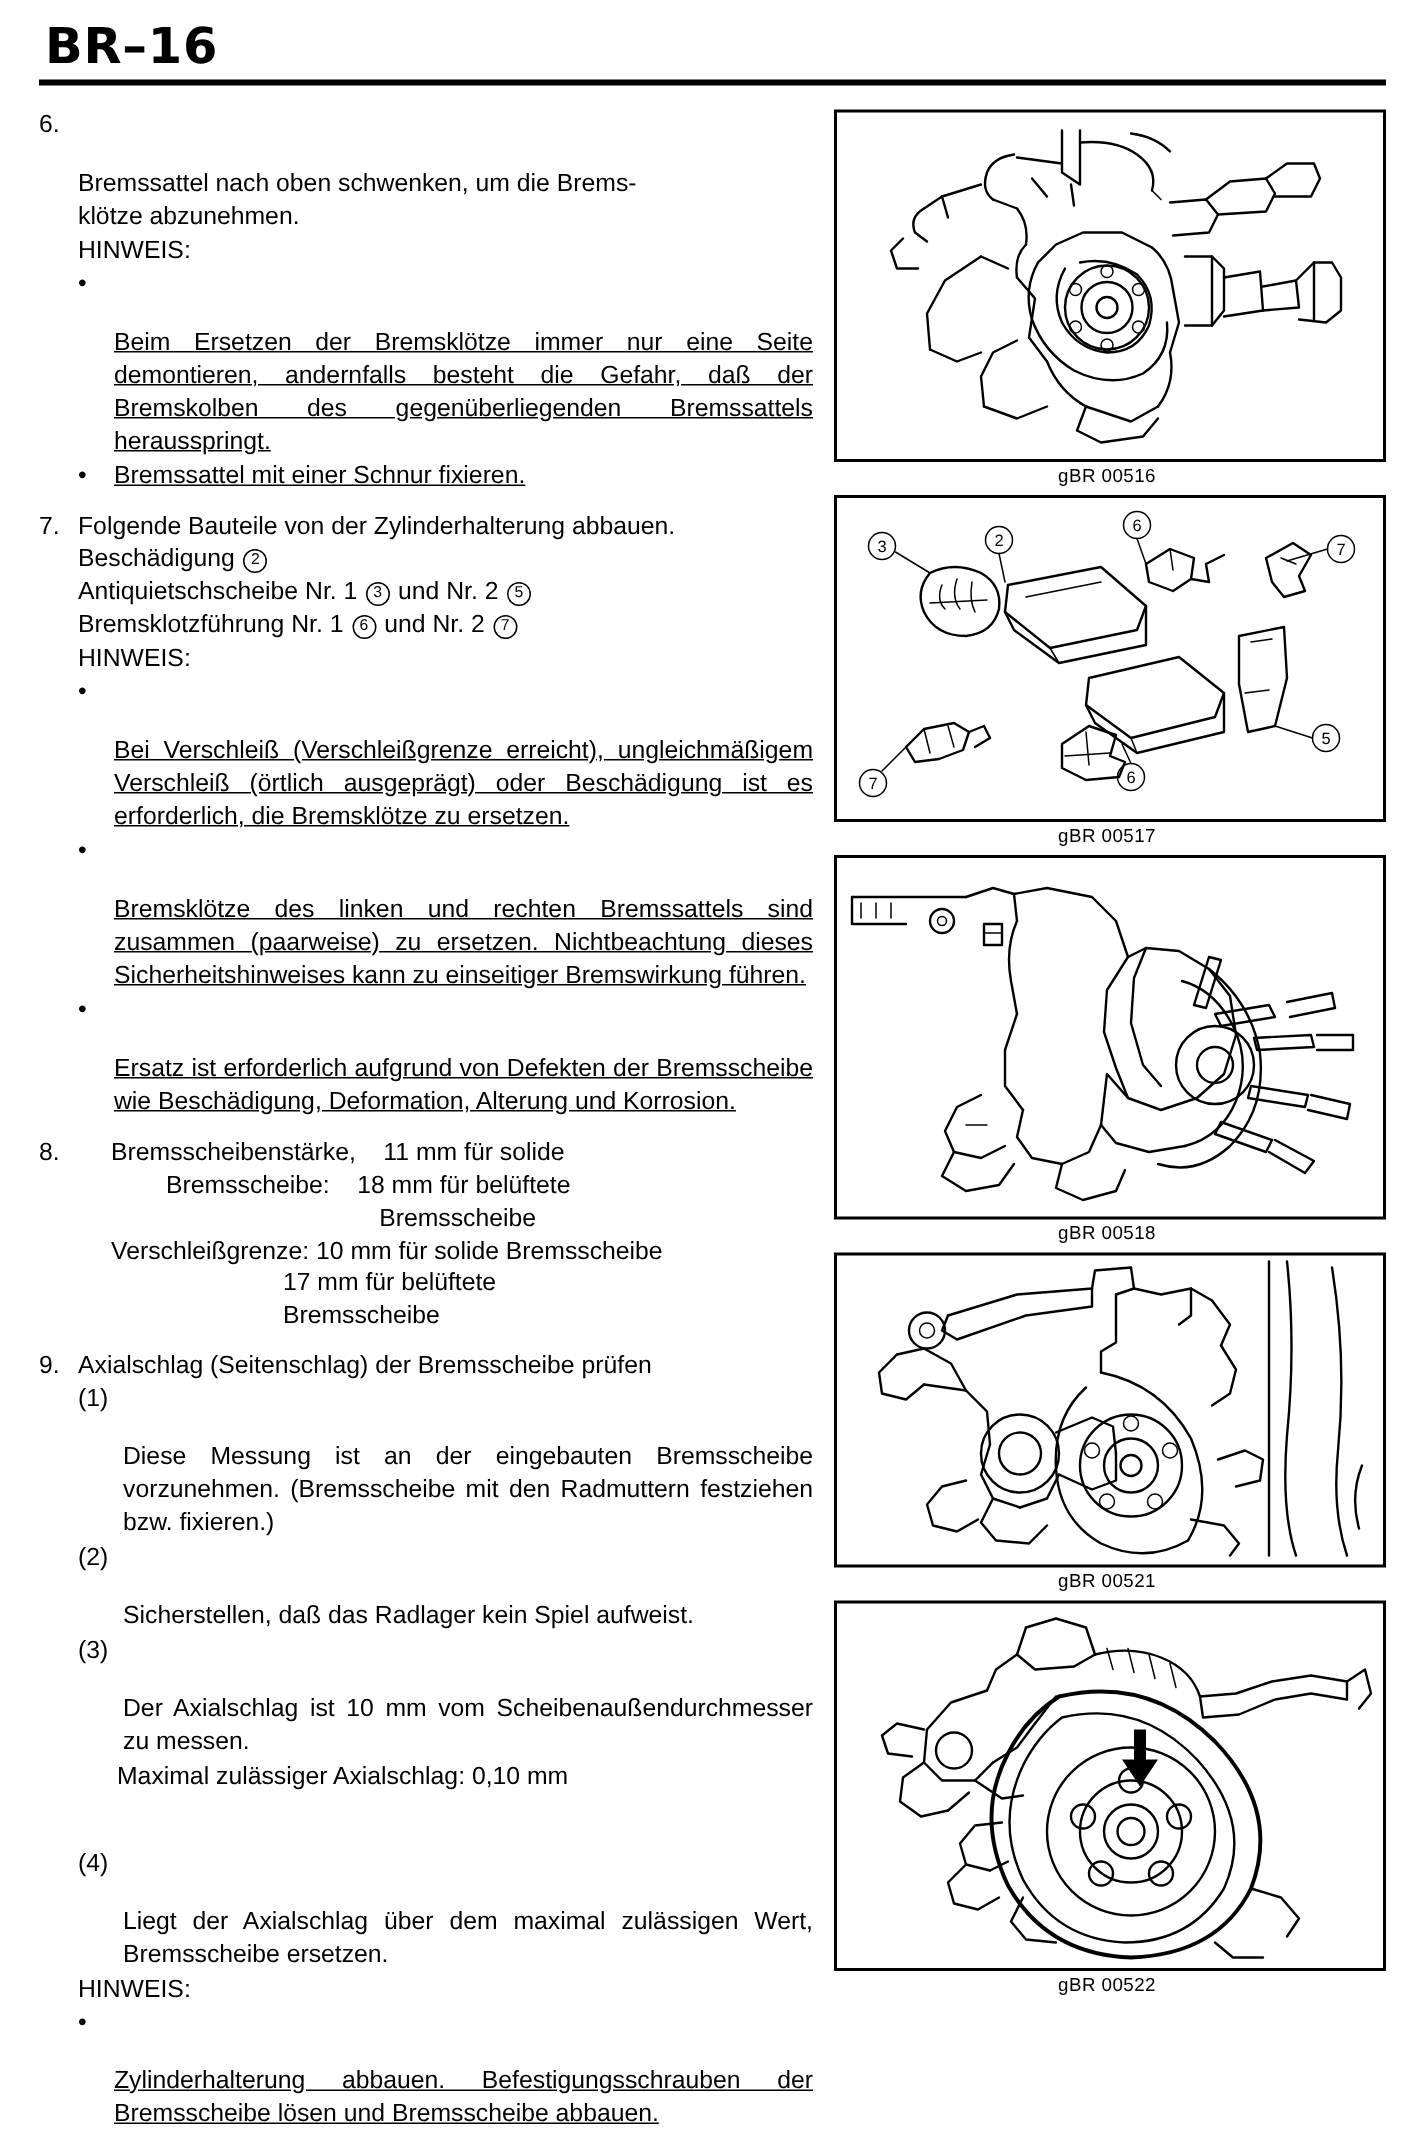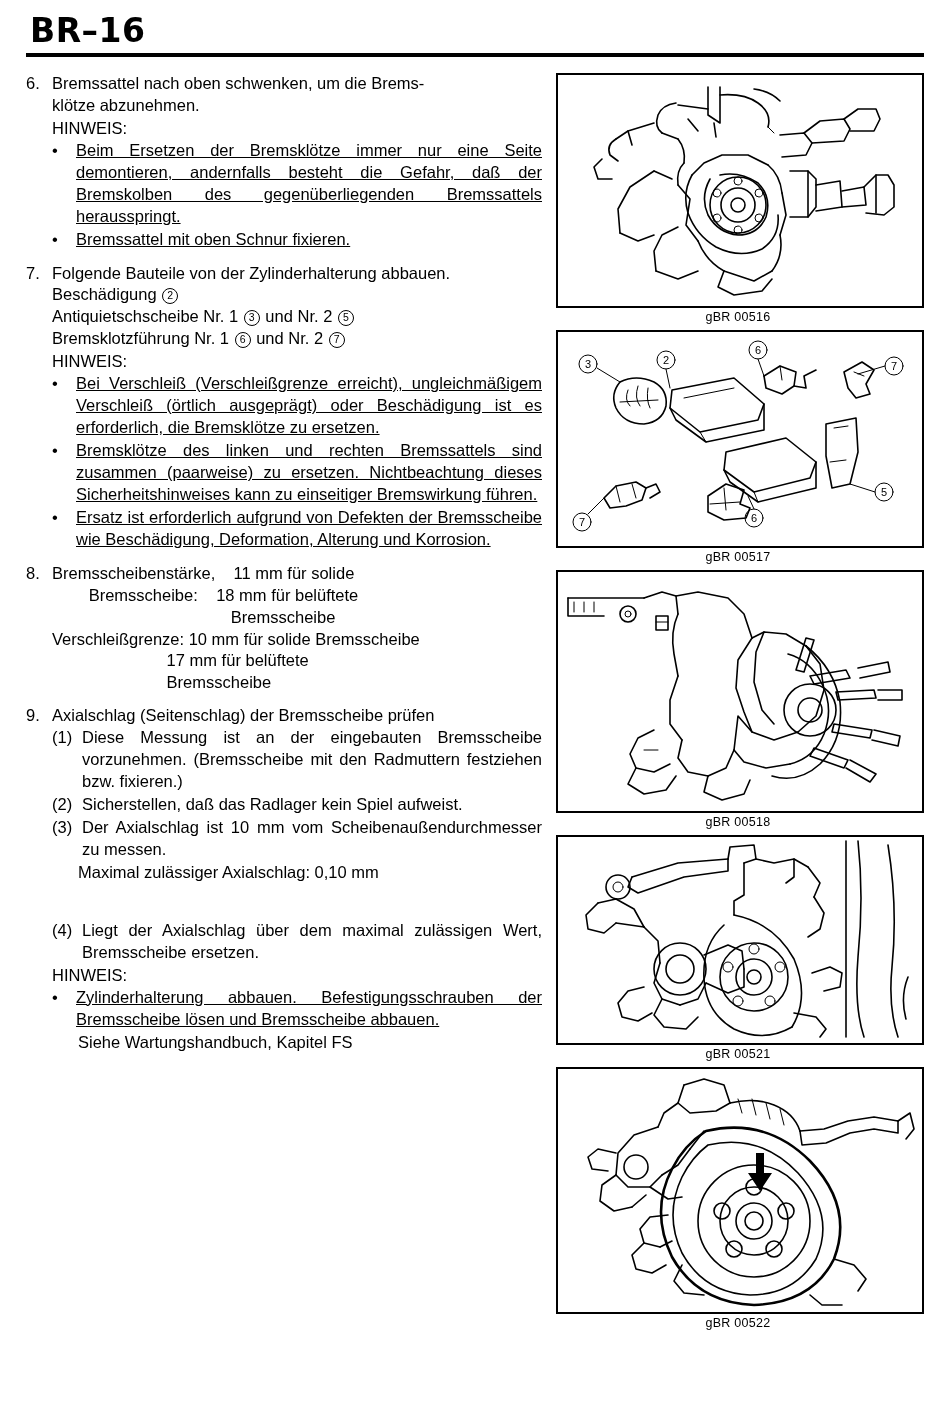--- a/index.html
+++ b/index.html
@@ -62,20 +62,21 @@
   .step-num {
     width: 26px;
     flex: 0 0 26px;
   }
   .step-body {
     flex: 1 1 auto;
   }
   .just {
     text-align: justify;
     text-justify: inter-word;
+    margin-top: 39px;
   }
   .hinweis {
     margin-top: 1px;
   }
   ul.bullets {
     list-style: none;
     margin: 0;
     padding: 0;
   }
   ul.bullets > li {
@@ -106,21 +107,21 @@
     border: 1px solid #000;
     border-radius: 50%;
     width: 14px;
     height: 14px;
     line-height: 13px;
     text-align: center;
     font-size: 10.5px;
     vertical-align: 1px;
     margin: 0 1px;
   }
-  .spec-line { white-space: pre; }
+  .spec-line { white-space: pre; margin-left: 22px; }
   .indent-1 { padding-left: 26px; }
   .gap-top { margin-top: 36px; }
 
   
   .figure {
     margin-bottom: 6px;
   }
   .fig-box {
     border: 2px solid #000;
     background: #fff;
@@ -168,21 +169,21 @@
           <div class="just">Bremssattel nach oben schwenken, um die Brems-</div>
           <div>klötze abzunehmen.</div>
           <div class="hinweis">HINWEIS:</div>
           <ul class="bullets">
             <li>
               <span class="bullet">•</span>
               <span class="btext just">Beim Ersetzen der Bremsklötze immer nur eine Seite demontieren, andernfalls besteht die Gefahr, daß der Bremskolben des gegenüberliegenden Bremssattels herausspringt.</span>
             </li>
             <li>
               <span class="bullet">•</span>
-              <span class="btext">Bremssattel mit oben Schnur fixieren.</span>
+              <span class="btext">Bremssattel mit einer Schnur fixieren.</span>
             </li>
           </ul>
         </div>
       </div>
 
       <div class="step">
         <div class="step-num">7.</div>
         <div class="step-body">
           <div>Folgende Bauteile von der Zylinderhalterung abbauen.</div>
 

